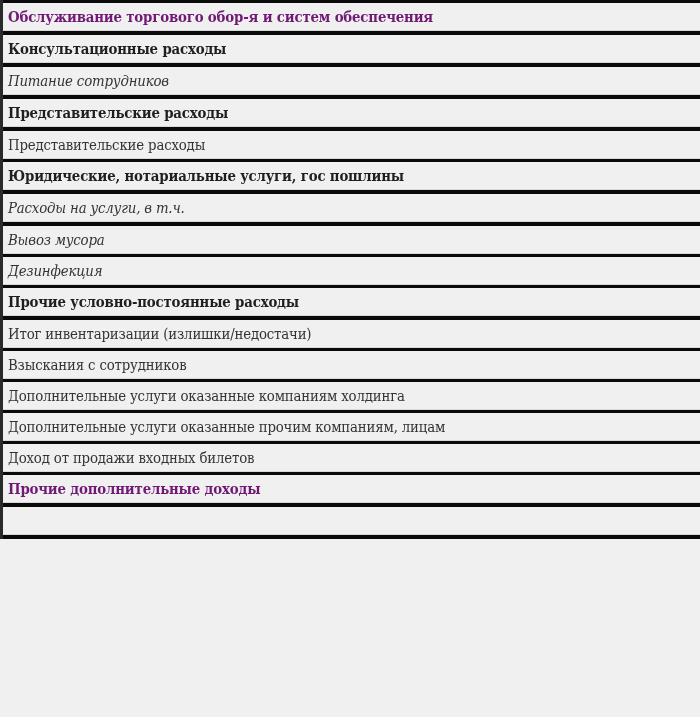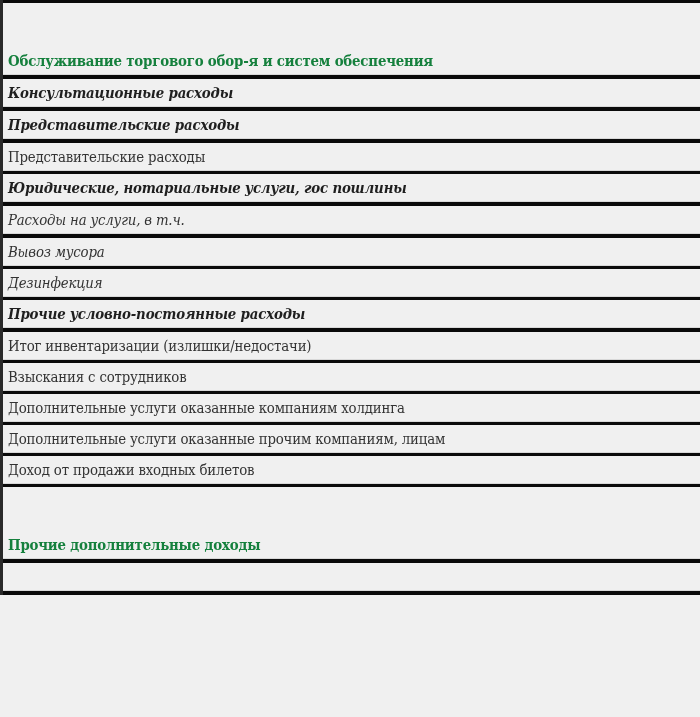--- a/index.html
+++ b/index.html
@@ -31,32 +31,33 @@
     color: #2b2b2b;
     white-space: nowrap;
     overflow: hidden;
     background: #f0f0f0;
     border-bottom: 4px solid #0a0a0a;
     box-shadow: inset 0 -1px 0 #d8d8d8;
     letter-spacing: -0.2px;
   }
   .row.thin { border-bottom-width: 3px; }
   .row .txt { display: inline-block; transform: scaleX(0.92); transform-origin: left center; }
-  .row.bold { font-weight: bold; color: #15803d; margin-top: 44px; }
-  .row.bold-italic { font-weight: bold; font-style: italic; color: #1f1f1f; }
+  .row.bold { font-weight: bold; color: #701a75; }
+  .row.bold-italic { font-weight: bold; color: #1f1f1f; }
   .row.italic { font-style: italic; color: #333; }
   .row.plain { color: #333; }
 </style>
 </head>
 <body>
 
 <div class="sheet">
   <div class="row plain cut"></div>
   <div class="row bold"><span class="txt">Обслуживание торгового обор-я и систем обеспечения</span></div>
   <div class="row bold-italic"><span class="txt">Консультационные расходы</span></div>
+  <div class="row italic"><span class="txt">Питание сотрудников</span></div>
   <div class="row bold-italic"><span class="txt">Представительские расходы</span></div>
   <div class="row thin plain"><span class="txt">Представительские расходы</span></div>
   <div class="row bold-italic"><span class="txt">Юридические, нотариальные услуги, гос пошлины</span></div>
   <div class="row italic"><span class="txt">Расходы на услуги, в т.ч.</span></div>
   <div class="row thin italic"><span class="txt">Вывоз мусора</span></div>
   <div class="row thin italic"><span class="txt">Дезинфекция</span></div>
   <div class="row bold-italic"><span class="txt">Прочие условно-постоянные расходы</span></div>
   <div class="row thin plain"><span class="txt">Итог инвентаризации (излишки/недостачи)</span></div>
   <div class="row thin plain"><span class="txt">Взыскания с сотрудников</span></div>
   <div class="row thin plain"><span class="txt">Дополнительные услуги оказанные компаниям холдинга</span></div>

